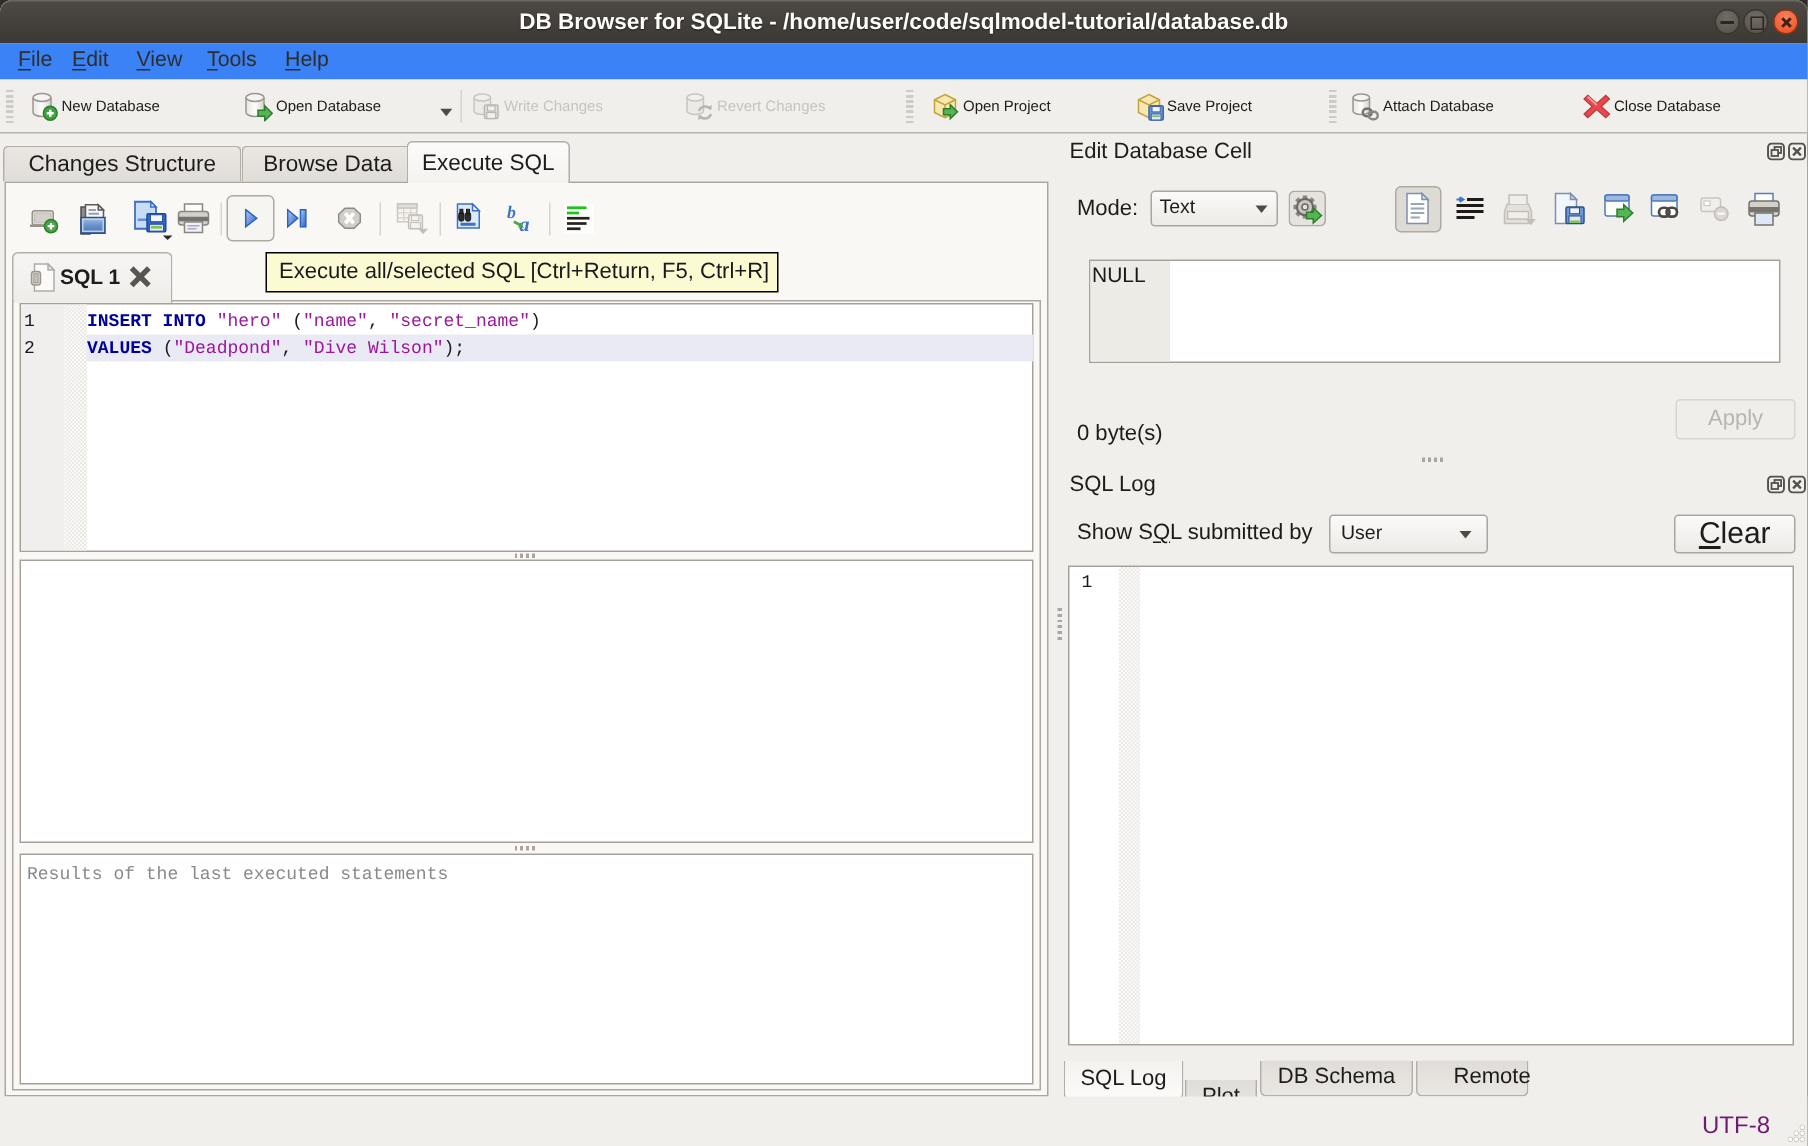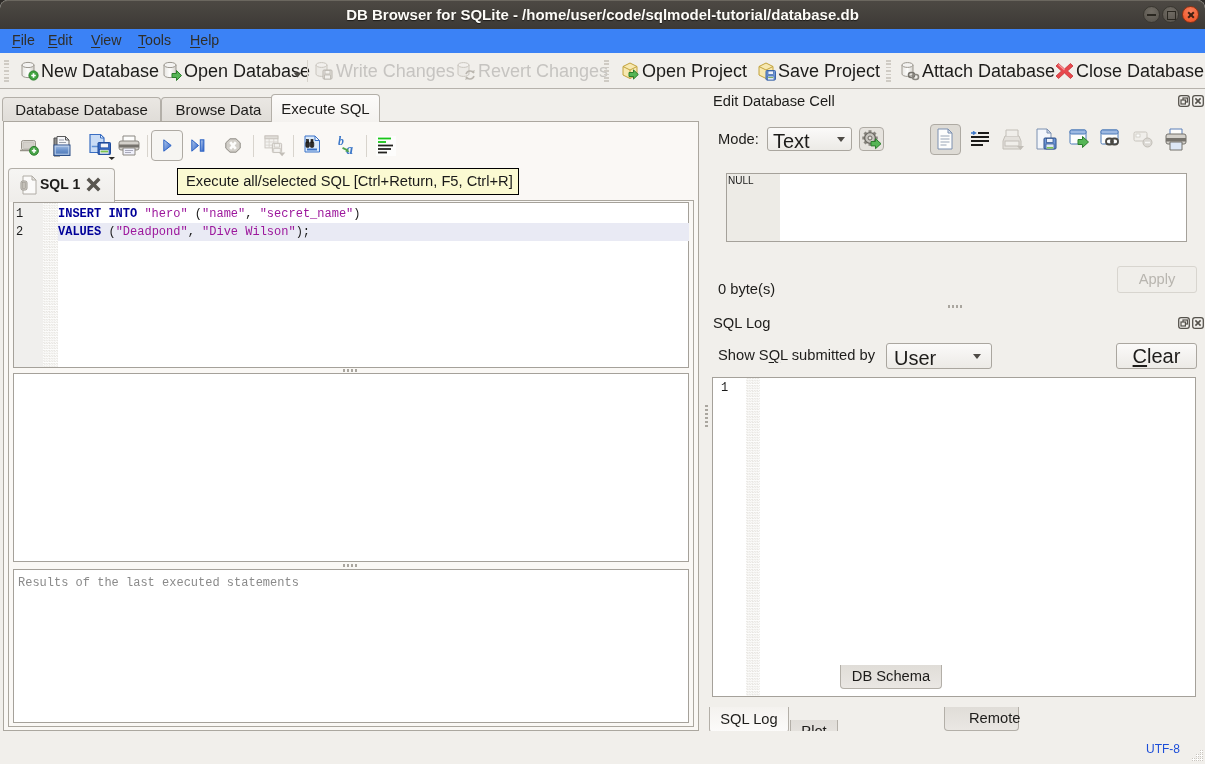--- a/index.html
+++ b/index.html
@@ -23,21 +23,21 @@
 #btn-min::after { content:""; position:absolute; left:3px; top:7px; width:9px; height:2px; background:#2a2720; }
 #btn-max::after { content:""; position:absolute; left:4px; top:4px; width:7px; height:7px; border:1.5px solid #2a2720; }
 #btn-close::after { content:""; position:absolute; left:3.5px; top:7px; width:8px; height:2px; background:#402012; transform:rotate(45deg); }
 #btn-close::before { content:""; position:absolute; left:3.5px; top:7px; width:8px; height:2px; background:#402012; transform:rotate(-45deg); }
 
 #menubar { position:absolute; left:0; top:29px; width:1205px; height:24px;
   background:#3b82f6; color:#2f2e2a; font-size:14.2px; }
 #menubar span { position:absolute; top:3px; }
 
 #toolbar { position:absolute; left:0; top:53px; width:1205px; height:36px;
-  background:#f1efeb; font-size:18px; color:#1d1c1a; }
+  background:#f1efeb; font-size:10px; color:#1d1c1a; }
 .tb-item { position:absolute; top:0; height:36px; display:flex; align-items:center; }
 .tb-item svg { margin-right:2px; }
 .tb-item.dis { color:#c6c4c1; }
 .tb-sep { position:absolute; top:7px; width:1px; height:22px; background:#d8d4cd; }
 .tb-handle { position:absolute; top:7px; width:5px; height:23px;
   background:repeating-linear-gradient(#cfcbc4 0 1.6px, transparent 1.6px 3.4px); }
 
 .maintab { position:absolute; font-size:15px; color:#1d1c1a; text-align:center;
   border:1px solid #b3afa8; border-bottom:none; border-radius:4px 4px 0 0;
   background:linear-gradient(#eae7e3,#e0ddd8); z-index:2; }
@@ -75,27 +75,27 @@
   background:#fff; border:1px solid #a5a19a; }
 #resmsg { position:absolute; left:13px; top:569px; width:676px; height:154px;
   background:#fff; border:1px solid #a5a19a; font-family:"Liberation Mono",monospace;
   font-size:12px; color:#8a8a8a; padding:6px 4px; }
 .splitdots { position:absolute; width:22px; height:3px;
   background:repeating-linear-gradient(90deg,#aaa69f 0 2px, transparent 2px 4px); }
 
 .dockhdr { position:absolute; font-size:14.7px; color:#1d1c1a; }
 #mode-label { position:absolute; left:718px; top:131px; font-size:14.7px; color:#1d1c1a; }
 .combo { position:absolute; background:linear-gradient(#fbfaf9,#eceae6); border:1px solid #aaa69f;
-  border-radius:3px; font-size:20px; color:#1d1c1a; }
+  border-radius:3px; font-size:13px; color:#1d1c1a; }
 .combo .arr { position:absolute; top:50%; margin-top:-2px; width:0; height:0;
   border-left:4.5px solid transparent; border-right:4.5px solid transparent; border-top:5px solid #4e4b46; }
 #cellbox { position:absolute; left:726px; top:173px; width:461px; height:69px;
   background:#fff; border:1px solid #a5a19a; }
 #cellbox .nullcol { position:absolute; left:0; top:0; width:53px; height:67px; background:#edebe6; }
-#cellbox .nulltxt { position:absolute; left:1px; top:1px; font-size:10px; color:#1a1a1a; }
+#cellbox .nulltxt { position:absolute; left:1px; top:1px; font-size:14px; color:#1a1a1a; }
 #typeinfo { position:absolute; left:718px; top:259px; font-size:15px; color:#1d1c1a; }
 #bytesinfo { position:absolute; left:718px; top:281px; font-size:14.7px; color:#1d1c1a; }
 #applybtn { position:absolute; left:1117px; top:266px; width:80px; height:27px;
   background:#f0eeea; border:1px solid #d8d5cf; border-radius:3px; color:#b8b5af;
   font-size:14.7px; text-align:center; line-height:25px; }
 
 #showsql { position:absolute; left:718px; top:347px; font-size:14.7px; color:#1d1c1a; }
 #clearbtn { position:absolute; left:1116px; top:343px; width:81px; height:26px;
   background:linear-gradient(#fbfaf9,#eceae6); border:1px solid #aaa69f; border-radius:3px;
   color:#1d1c1a; font-size:20px; text-align:center; line-height:24px; }
@@ -104,21 +104,21 @@
 #logbox .num { position:absolute; left:8px; top:3px; color:#1a1a1a; }
 #logbox .fold { position:absolute; left:33px; top:0; width:14px; height:318px;
   background:repeating-conic-gradient(#e8e6e2 0% 25%, #fdfdfc 0% 50%) 0 0/2.6px 2.6px; }
 
 .docktab { position:absolute; font-size:14.7px; color:#1d1c1a; text-align:center;
   border:1px solid #b3afa8; border-top:none; border-radius:0 0 4px 4px;
   background:linear-gradient(#e0ddd8,#eae7e3); }
 .docktab.active { background:linear-gradient(#f4f2ef,#fcfbfa); }
 
 #statusbar { position:absolute; left:0; top:731px; width:1205px; height:33px; background:#f1efeb; }
-#utf8 { position:absolute; right:25px; top:11px; color:#1d4ed8; font-size:12px; }
+#utf8 { position:absolute; right:25px; top:11px; color:#701a75; font-size:16px; }
 #grip { position:absolute; right:1px; bottom:1px; width:14px; height:14px;
   background:
    radial-gradient(circle at 11.5px 2.5px, #fefefd 1.1px, transparent 1.4px),
    radial-gradient(circle at 7.5px 6.5px, #fefefd 1.1px, transparent 1.4px),
    radial-gradient(circle at 11.5px 6.5px, #fefefd 1.1px, transparent 1.4px),
    radial-gradient(circle at 3.5px 10.5px, #fefefd 1.1px, transparent 1.4px),
    radial-gradient(circle at 7.5px 10.5px, #fefefd 1.1px, transparent 1.4px),
    radial-gradient(circle at 11.5px 10.5px, #fefefd 1.1px, transparent 1.4px),
    radial-gradient(circle at 11.5px 2.5px, #c9c5bf 1.6px, transparent 2px),
    radial-gradient(circle at 7.5px 6.5px, #c9c5bf 1.6px, transparent 2px),
@@ -212,21 +212,21 @@
       </svg>Close Database</div>
     <div class="tb-item" style="left:901px">
       <svg width="19" height="20" viewBox="0 0 19 20">
         <path d="M1 4 v9 a5.5 2.4 0 0 0 11 0 V4" fill="url(#cylg)" stroke="#9b978f" stroke-width="1"></path>
         <ellipse cx="6.5" cy="4" rx="5.5" ry="2.4" fill="#f4f3f1" stroke="#9b978f" stroke-width="1"></ellipse>
         <rect x="7.5" y="11.5" width="6" height="5" rx="2.5" fill="none" stroke="#75726c" stroke-width="1.6"></rect>
         <rect x="11.5" y="13.5" width="6" height="5" rx="2.5" fill="none" stroke="#8a8780" stroke-width="1.6"></rect>
       </svg>Attach Database</div>
   </div>
   <div style="position:absolute;left:0;top:88px;width:1205px;height:1.3px;background:#b6b2ac;"></div>
-  <div class="maintab" style="left:2px; top:97px; width:159px; height:24px; line-height:23px;">Database Database</div>
+  <div class="maintab" style="left:2px; top:97px; width:159px; height:24px; line-height:23px;">Changes Structure</div>
   <div class="maintab" style="left:161px; top:97px; width:115px; height:24px; line-height:23px;">Browse Data</div>
   <div class="maintab active" style="left:271px; top:94px; width:109px; height:28px; line-height:27px;">Execute SQL</div>
   <div id="leftpane"></div>
   <div id="innerframe"></div>
   <div id="sqltools">
     <svg class="sicon" style="left:9px;top:7px" width="20" height="20" viewBox="0 0 20 20">
       <rect x="2.5" y="4.5" width="14" height="9.5" rx="1.8" fill="#e6e4e0" stroke="#969289"></rect>
       <rect x="4" y="6" width="11" height="6.5" rx="0.8" fill="#d4d1cb" stroke="#c0bcb5" stroke-width="0.8"></rect>
       <path d="M1 14.5 h17" stroke="#969289" stroke-width="1.6"></path>
       <circle cx="15" cy="14.8" r="4.4" fill="#4aa54a" stroke="#2c7e2c"></circle>
@@ -441,20 +441,20 @@
   <div id="showsql">Show S<u>Q</u>L submitted by</div>
   <div class="combo" style="left:886px; top:343px; width:106px; height:26px; padding:3px 0 0 7px;">User<span class="arr" style="right:10px"></span></div>
   <div id="clearbtn"><u>C</u>lear</div>
   <div id="logbox">
       <span class="num">1</span>
       <div class="fold"></div>
     </div>
 
   <div class="docktab active" style="left:709px; top:707px; width:80px; height:26px; line-height:24px;">SQL Log</div>
   <div class="docktab" style="left:790px; top:707px; width:48px; height:24px; line-height:22px;margin-top:13px;">Plot</div>
-  <div class="docktab" style="left:840px; top:665px; width:102px; height:24px; line-height:22px;">DB Schema</div>
+  <div class="docktab" style="left:840px; top:707px; width:102px; height:24px; line-height:22px;">DB Schema</div>
   <div class="docktab" style="left:944px; top:707px; width:75px; height:24px; line-height:22px;padding-left:24px;">Remote</div>
   <div id="statusbar">
       <span id="utf8">UTF-8</span>
       <div id="grip"></div>
     </div>
   <div class="splitdots" style="left:705px;top:405px;width:3px;height:22px;background:repeating-linear-gradient(#aaa69f 0 2px, transparent 2px 4px);"></div>
 </div>
 
 </body></html>

